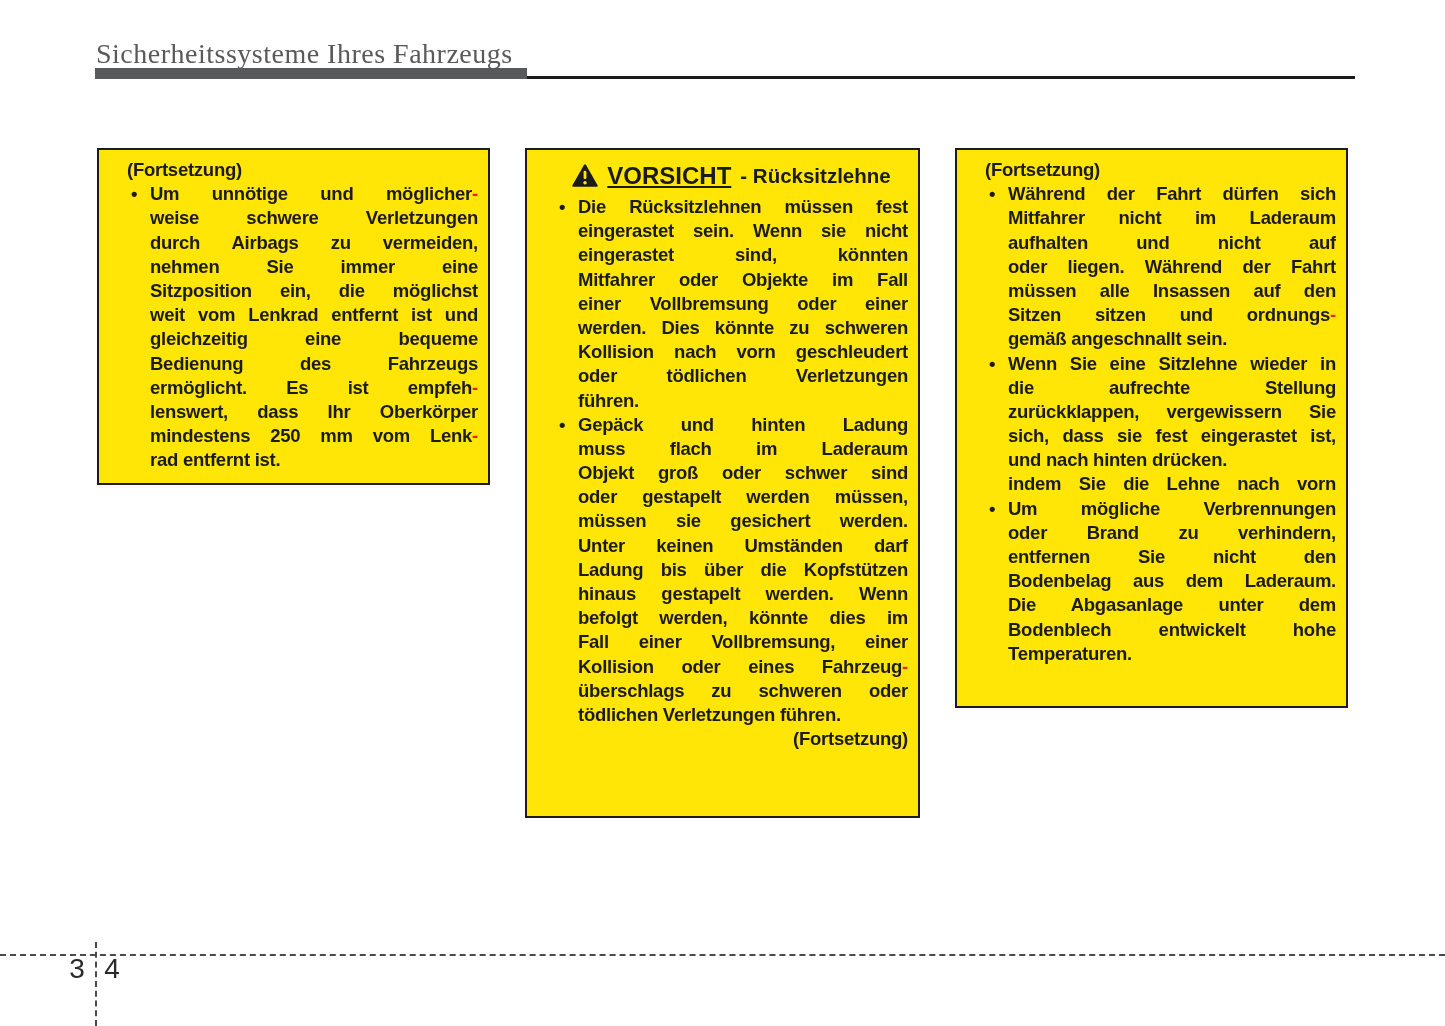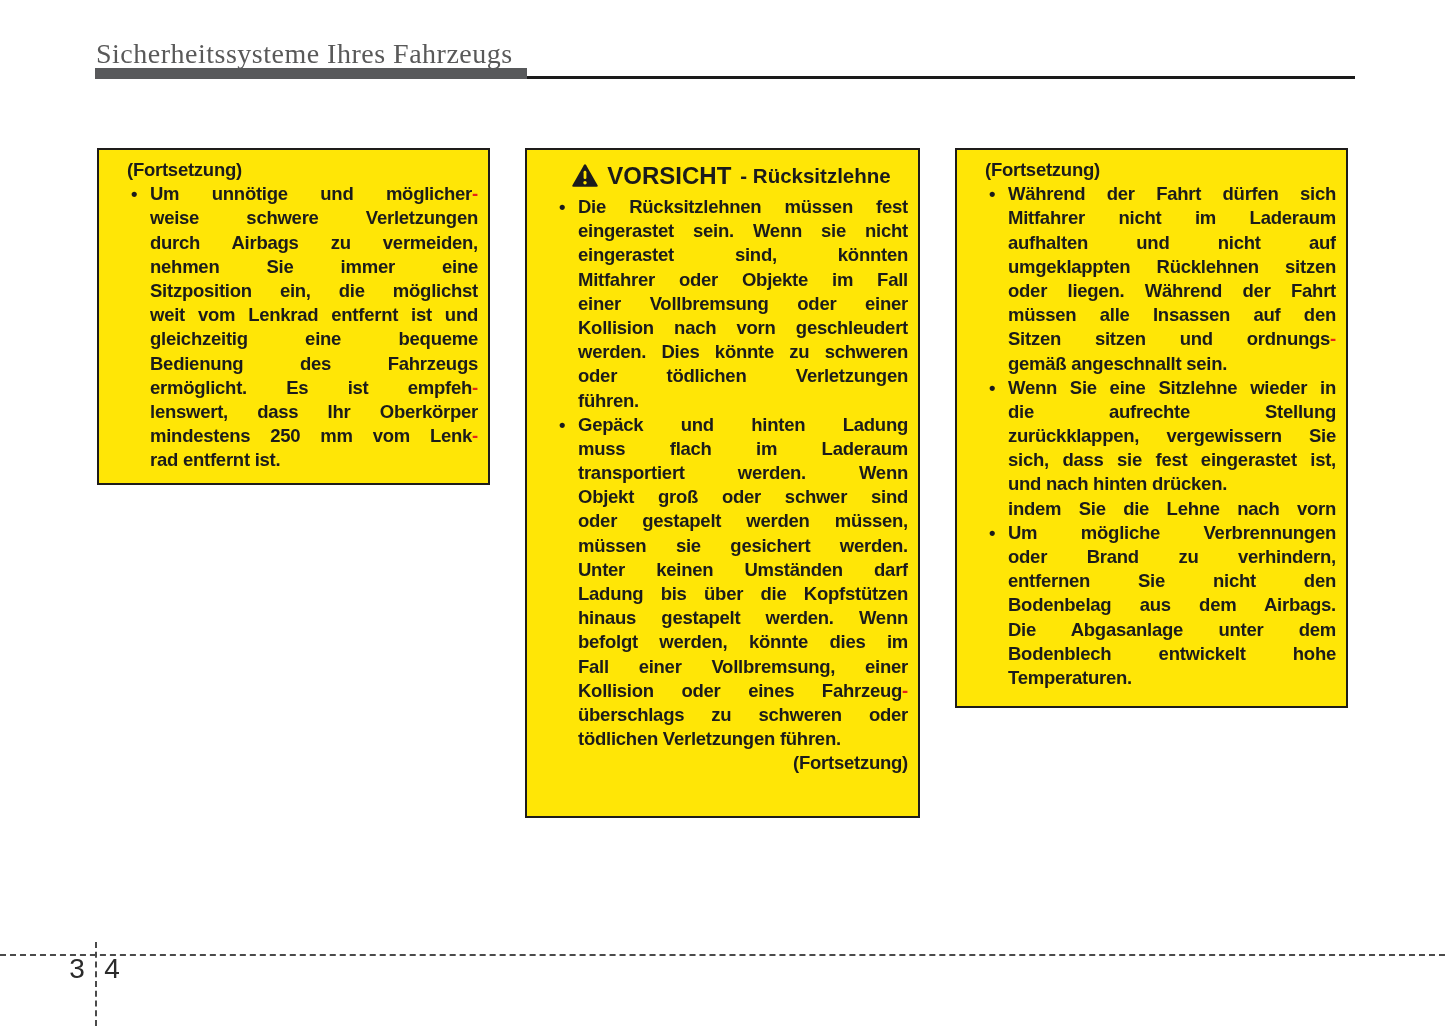--- a/index.html
+++ b/index.html
@@ -66,21 +66,21 @@
   .box-titlebar {
     display: flex;
     align-items: center;
     justify-content: center;
     gap: 9px;
     height: 36px;
     margin-bottom: 1px;
     white-space: nowrap;
   }
   .warn-triangle { width: 26px; height: 24px; flex: 0 0 auto; }
-  .box-title-label  { font-size: 24px; letter-spacing: 0; }
+  .box-title-label  { font-size: 24px; letter-spacing: 0; text-decoration: underline; }
   .box-title-suffix { font-size: 20.5px; letter-spacing: 0; }
 
   .bullet-item { position: relative; padding-left: 23px; }
   .bullet-char {
     position: absolute;
     left: 4px;
     top: 0;
     width: 14px;
     text-align: left;
   }
@@ -159,30 +159,29 @@
         <span class="box-title-label">VORSICHT</span>
         <span class="box-title-suffix">- Rücksitzlehne</span>
       </div>
       <div class="bullet-item">
         <span class="bullet-char">•</span>
         <div class="tline">Die Rücksitzlehnen müssen fest</div>
         <div class="tline">eingerastet sein. Wenn sie nicht</div>
         <div class="tline">eingerastet sind, könnten</div>
         <div class="tline">Mitfahrer oder Objekte im Fall</div>
         <div class="tline">einer Vollbremsung oder einer</div>
+        <div class="tline">werden. Dies könnte zu schweren</div>
         <div class="tline">Kollision nach vorn geschleudert</div>
-        <div class="tline">werden. Dies könnte zu schweren</div>
         <div class="tline">oder tödlichen Verletzungen</div>
         <div class="tline last">führen.</div>
       </div>
       <div class="bullet-item">
         <span class="bullet-char">•</span>
         <div class="tline">Gepäck und hinten Ladung</div>
         <div class="tline">muss flach im Laderaum</div>
-        <div class="tline">transportiert werden. Wenn</div>
         <div class="tline">Objekt groß oder schwer sind</div>
         <div class="tline">oder gestapelt werden müssen,</div>
         <div class="tline">müssen sie gesichert werden.</div>
         <div class="tline">Unter keinen Umständen darf</div>
         <div class="tline">Ladung bis über die Kopfstützen</div>
         <div class="tline">hinaus gestapelt werden. Wenn</div>
         <div class="tline">befolgt werden, könnte dies im</div>
         <div class="tline">Fall einer Vollbremsung, einer</div>
         <div class="tline">Kollision oder eines Fahrzeug<span class="red-hyphen">-</span></div>
         <div class="tline">überschlags zu schweren oder</div>
@@ -190,41 +189,40 @@
       </div>
       <div class="box-bottomlabel">(Fortsetzung)</div>
     </div>
   <div class="wbox box-right">
       <div class="box-toplabel">(Fortsetzung)</div>
       <div class="bullet-item">
         <span class="bullet-char">•</span>
         <div class="tline">Während der Fahrt dürfen sich</div>
         <div class="tline">Mitfahrer nicht im Laderaum</div>
         <div class="tline">aufhalten und nicht auf</div>
-        <div class="tline">umgeklappten Rücklehnen sitzen</div>
         <div class="tline">oder liegen. Während der Fahrt</div>
         <div class="tline">müssen alle Insassen auf den</div>
         <div class="tline">Sitzen sitzen und ordnungs<span class="red-hyphen">-</span></div>
         <div class="tline last">gemäß angeschnallt sein.</div>
       </div>
       <div class="bullet-item">
         <span class="bullet-char">•</span>
         <div class="tline">Wenn Sie eine Sitzlehne wieder in</div>
         <div class="tline">die aufrechte Stellung</div>
         <div class="tline">zurückklappen, vergewissern Sie</div>
         <div class="tline">sich, dass sie fest eingerastet ist,</div>
         <div class="tline last">und nach hinten drücken.</div>
         <div class="tline">indem Sie die Lehne nach vorn</div>
       </div>
       <div class="bullet-item">
         <span class="bullet-char">•</span>
         <div class="tline">Um mögliche Verbrennungen</div>
         <div class="tline">oder Brand zu verhindern,</div>
         <div class="tline">entfernen Sie nicht den</div>
-        <div class="tline">Bodenbelag aus dem Airbags.</div>
+        <div class="tline">Bodenbelag aus dem Laderaum.</div>
         <div class="tline">Die Abgasanlage unter dem</div>
         <div class="tline">Bodenblech entwickelt hohe</div>
         <div class="tline last">Temperaturen.</div>
       </div>
     </div>
 
   <div class="footer-hline"></div>
   <div class="footer-vline"></div>
   <div class="chapter-num">3</div>
   <div class="page-num">4</div>

